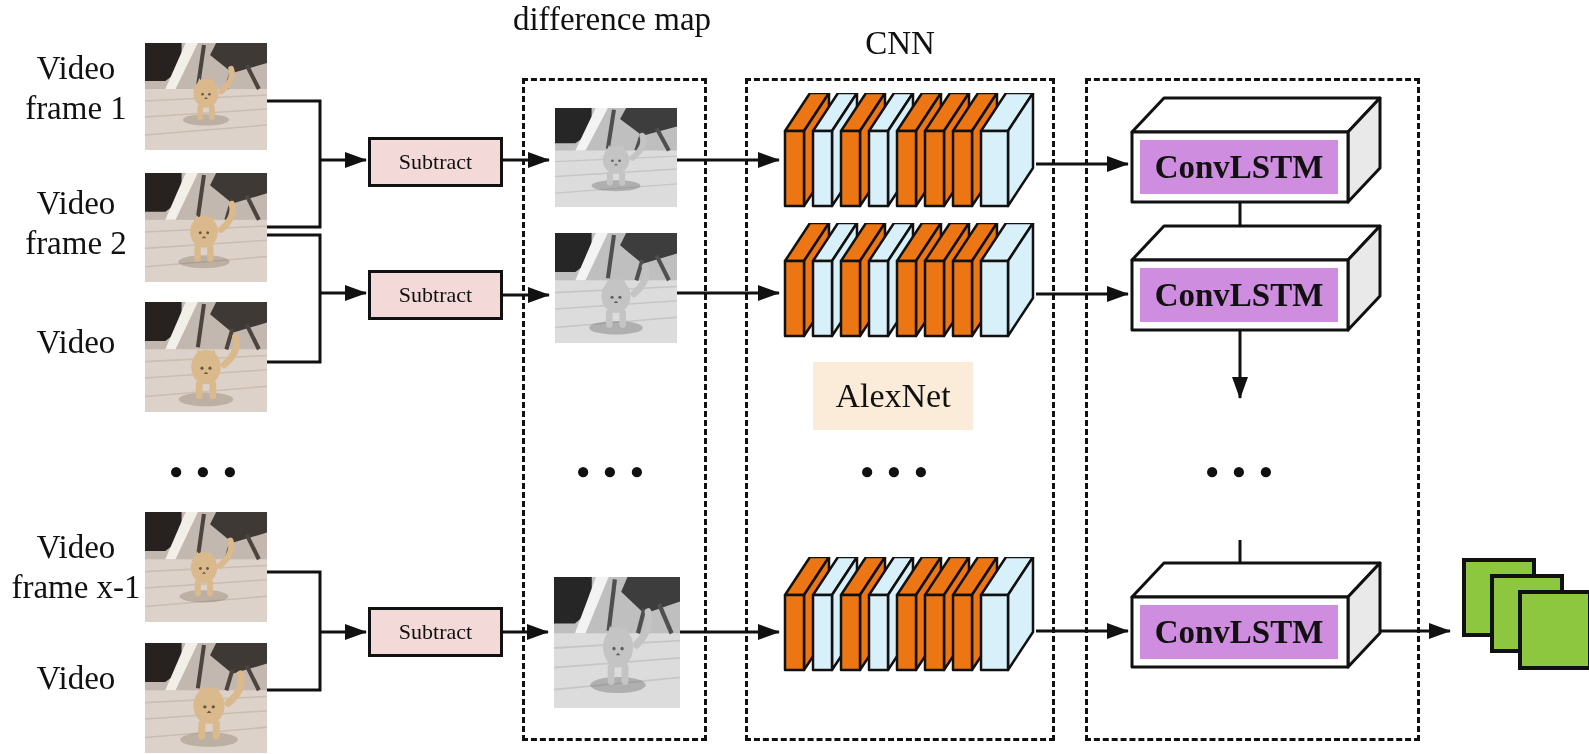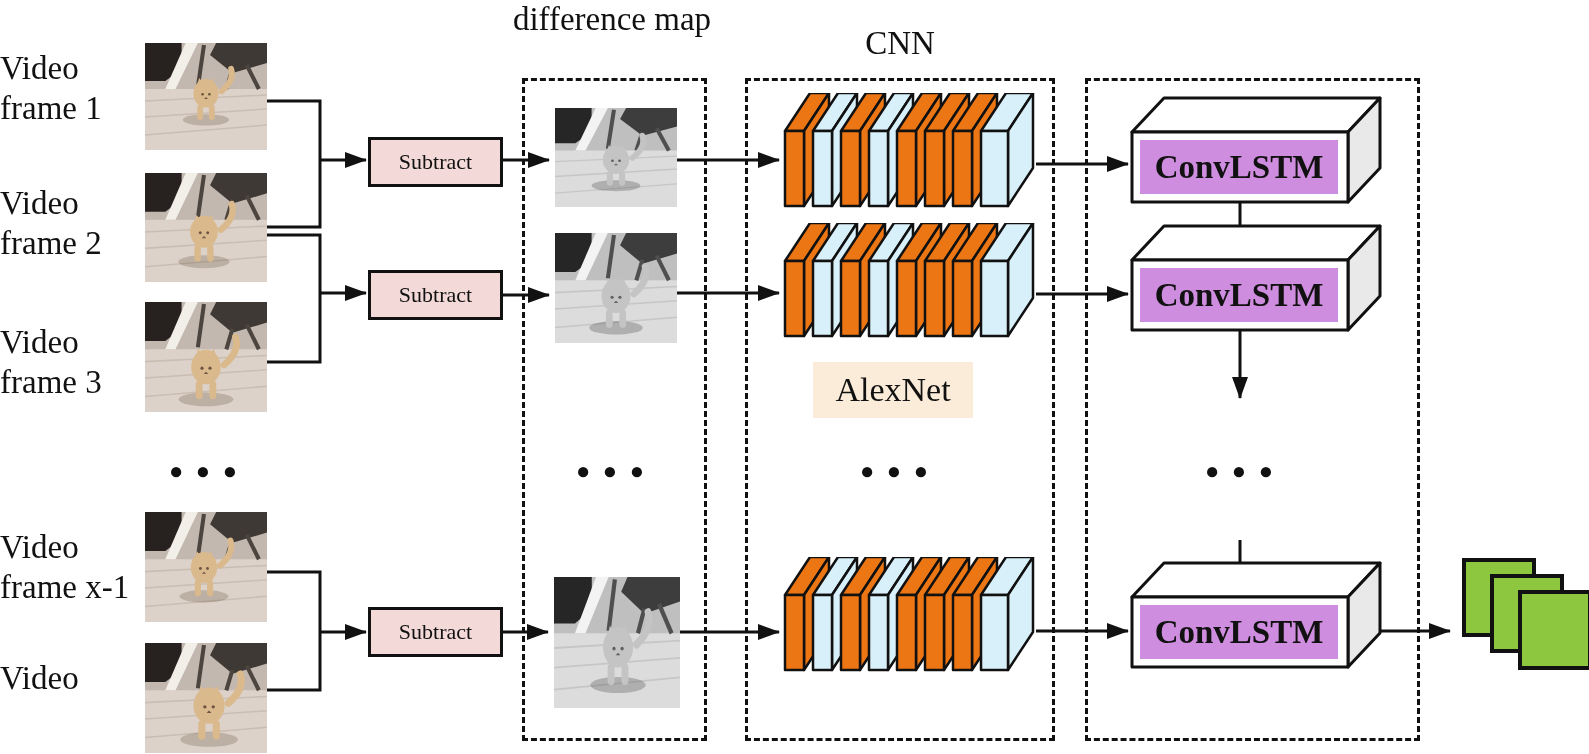--- a/index.html
+++ b/index.html
@@ -1,36 +1,36 @@
 <!DOCTYPE html>
 <html style="--c-sub: #f3dad8; --c-alex: #fbecd9; --c-purple: #cf8ddf;"><head>
 <meta charset="utf-8">
 <style>
   html,body{margin:0;padding:0;background:#fff;}
   .stage{position:relative;width:1589px;height:754px;background:#ffffff;overflow:hidden;}
   .abs{position:absolute;}
   .t{font-family:"Liberation Serif","DejaVu Serif",serif;color:#111;}
   .overlay{position:absolute;left:0;top:0;z-index:1;}
-  .vlabel{left:0;width:152px;text-align:left;font-size:33px;line-height:40px;z-index:2;}
+  .vlabel{left:0;width:152px;text-align:center;font-size:33px;line-height:40px;z-index:2;}
   .vlabel .ln{display:block;}
   .photo{position:absolute;z-index:2;overflow:hidden;line-height:0;}
   .photo svg{display:block;}
   .subtract{left:368px;width:135px;height:50px;border:3px solid #111;box-sizing:border-box;
             background:var(--c-sub,#f3dad8);display:flex;align-items:center;justify-content:center;
             font-size:22px;z-index:3;}
   .panel{border:3px dashed #111;box-sizing:border-box;z-index:0;}
   .coltitle{font-size:33px;line-height:38px;text-align:center;z-index:2;}
   .ellipsis{width:120px;top:450px;text-align:center;font-size:38px;font-weight:bold;
             letter-spacing:2px;z-index:2;}
   .gfx{position:absolute;z-index:2;line-height:0;}
   .convlstm{width:253px;height:109px;z-index:2;font-weight:bold;}
   .convlabel{position:absolute;left:10px;top:44px;width:198px;height:54px;
              background:var(--c-purple,#cf8ddf);display:flex;align-items:center;justify-content:center;
              font-size:33px;z-index:3;}
-  .alexnet{left:813px;top:362px;width:160px;height:56px;background:var(--c-alex,#fbecd9);
+  .alexnet{left:813px;top:362px;width:160px;height:68px;background:var(--c-alex,#fbecd9);
            display:flex;align-items:center;justify-content:center;font-size:34px;z-index:2;}
 </style>
 </head>
 <body>
 
 <div class="stage">
 
   <svg class="overlay" width="1589" height="754">
     <defs>
       <marker id="ah" viewBox="0 0 22 16" refX="21" refY="8" markerWidth="22" markerHeight="16" markerUnits="userSpaceOnUse" orient="auto">
@@ -63,21 +63,20 @@
   <div class="abs t vlabel" style="top:48px">
     <span class="ln">Video</span>
     <span class="ln">frame 1</span>
   </div>
   <div class="abs t vlabel" style="top:183px">
     <span class="ln">Video</span>
     <span class="ln">frame 2</span>
   </div>
   <div class="abs t vlabel" style="top:322px">
     <span class="ln">Video</span>
-    <span class="ln">frame 3</span>
   </div>
   <div class="abs t vlabel" style="top:527px">
     <span class="ln">Video</span>
     <span class="ln">frame x-1</span>
   </div>
   <div class="abs t vlabel" style="top:658px">
     <span class="ln">Video</span>
   </div>
 
   <div class="photo" style="left:145px;top:43px;width:122px;height:107px">

